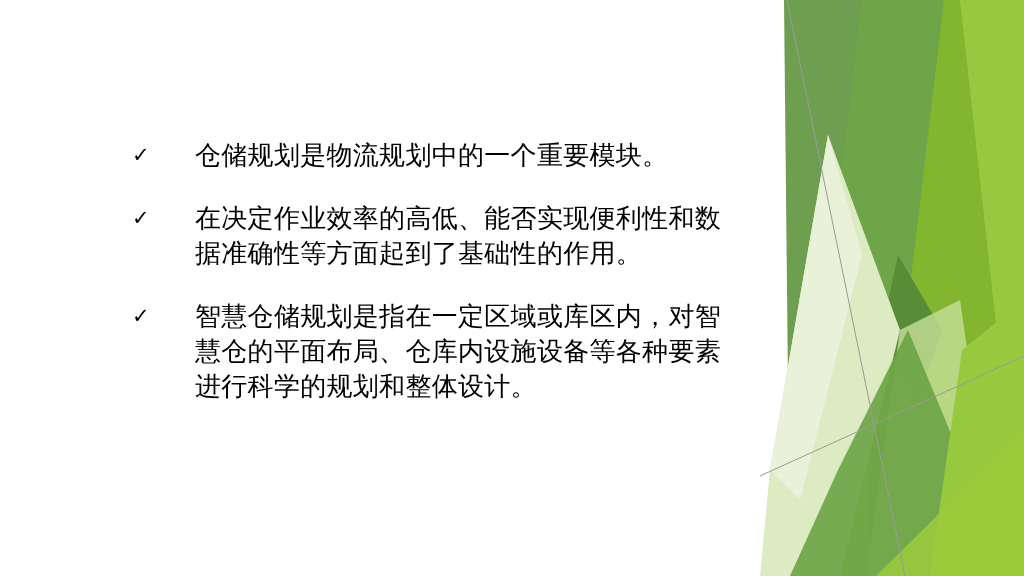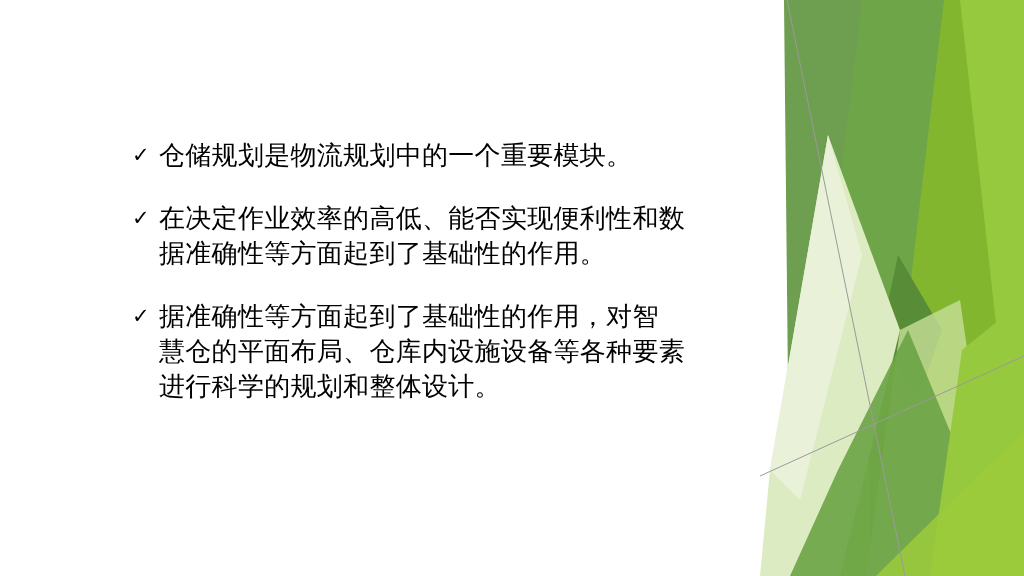--- a/index.html
+++ b/index.html
@@ -56,20 +56,21 @@
     font-family: "DejaVu Sans", sans-serif;
   }
   .bullet-text {
     flex: 1 1 auto;
     font-size: 26px;
     line-height: 35px;
     color: #000000;
     letter-spacing: 0.3px;
     font-family: "DejaVu Sans", "Liberation Sans", sans-serif;
     white-space: pre-line;
+    margin-left: 36px;
   }
 </style>
 </head>
 <body>
 
 <div id="slide">
 
   <div id="facet-graphic">
     <svg viewBox="0 0 1024 576" preserveAspectRatio="none" xmlns="http://www.w3.org/2000/svg">
 
@@ -109,20 +110,20 @@
     </div>
 
     <div class="bullet-item">
       <span class="bullet-mark">✓</span>
       <span class="bullet-text">在决定作业效率的高低、能否实现便利性和数
 据准确性等方面起到了基础性的作用。</span>
     </div>
 
     <div class="bullet-item">
       <span class="bullet-mark">✓</span>
-      <span class="bullet-text">据准确性等方面起到了基础性的作用，对智
+      <span class="bullet-text">智慧仓储规划是指在一定区域或库区内，对智
 慧仓的平面布局、仓库内设施设备等各种要素
 进行科学的规划和整体设计。</span>
     </div>
 
   </div>
 
 </div>
 
 </body></html>

